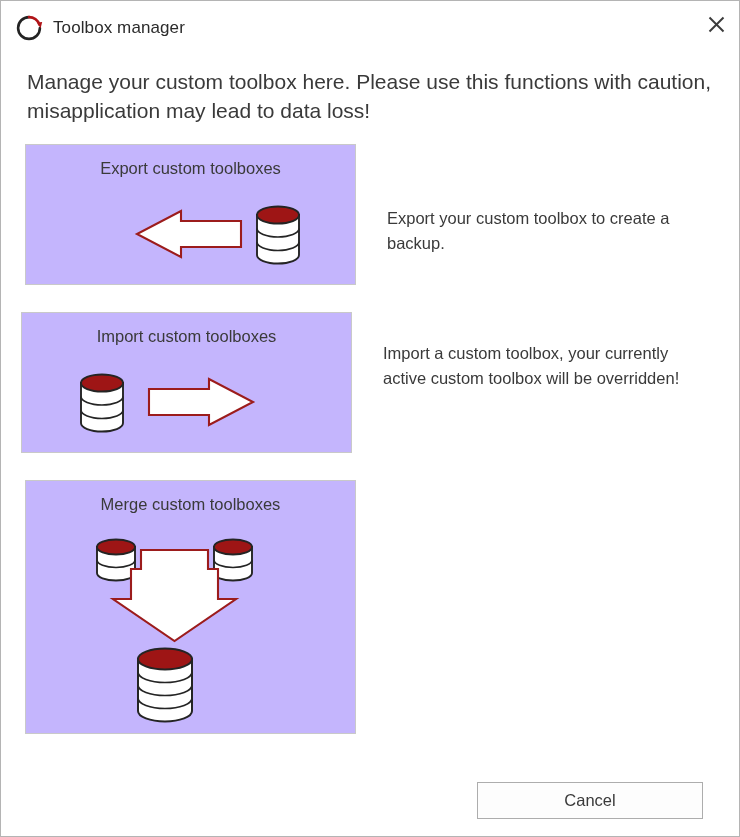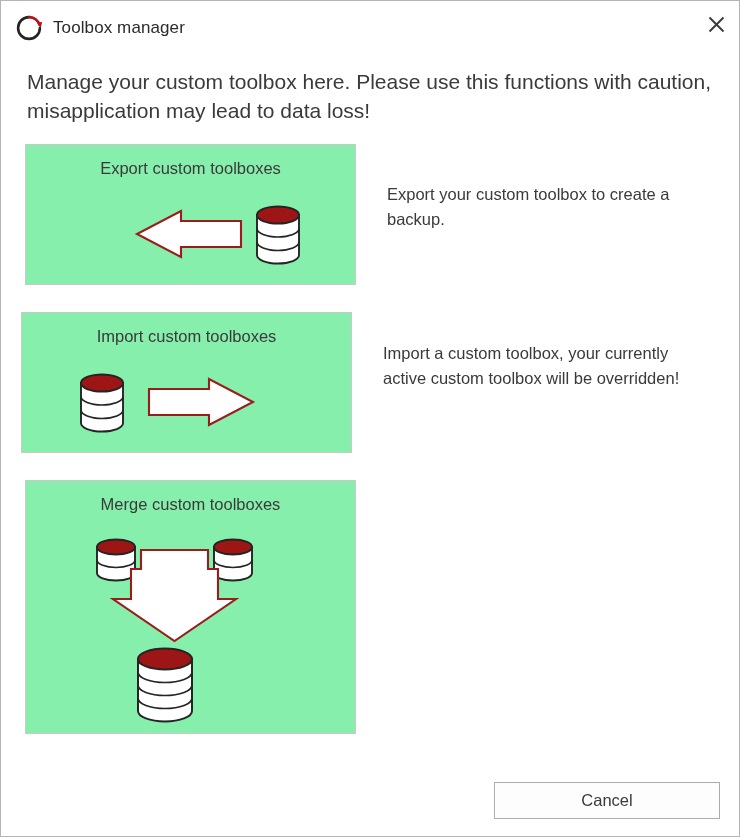--- a/index.html
+++ b/index.html
@@ -77,21 +77,21 @@
   .row {
     display: flex;
     align-items: flex-start;
     margin-bottom: 27px;
   }
   .panel {
     box-sizing: border-box;
     width: 331px;
     margin-left: 24px;
     border: 1px solid #c9c9c9;
-    background: #86efac;
+    background: #c4b5fd;
     display: flex;
     flex-direction: column;
     align-items: center;
     padding-top: 14px;
   }
   .panel.h-export { height: 141px; }
   .panel.h-import { height: 141px; margin-left: 20px; }
   .panel.h-merge  { height: 254px; }
 
   .panel-title {
@@ -108,35 +108,35 @@
   }
   .panel-art svg { display: block; }
 
   .desc {
     margin-left: 31px;
     width: 322px;
     font-size: 16.5px;
     line-height: 25px;
     color: #3a3a3a;
   }
-  .desc.export-desc { margin-top: 38px; }
+  .desc.export-desc { margin-top: 62px; }
   .desc.import-desc { margin-top: 29px; }
   .desc.merge-desc  { margin-top: 68px; }
 
   
   .footer {
     position: absolute;
     left: 0;
     right: 0;
     bottom: 0;
     height: 72px;
     display: flex;
     align-items: center;
     justify-content: flex-end;
-    padding-right: 19px;
+    padding-right: 36px;
     box-sizing: border-box;
   }
   .cancel-btn {
     box-sizing: border-box;
     width: 226px;
     height: 37px;
     background: #fdfdfd;
     border: 1px solid #adadad;
     font-family: "Liberation Sans", sans-serif;
     font-size: 16.5px;

